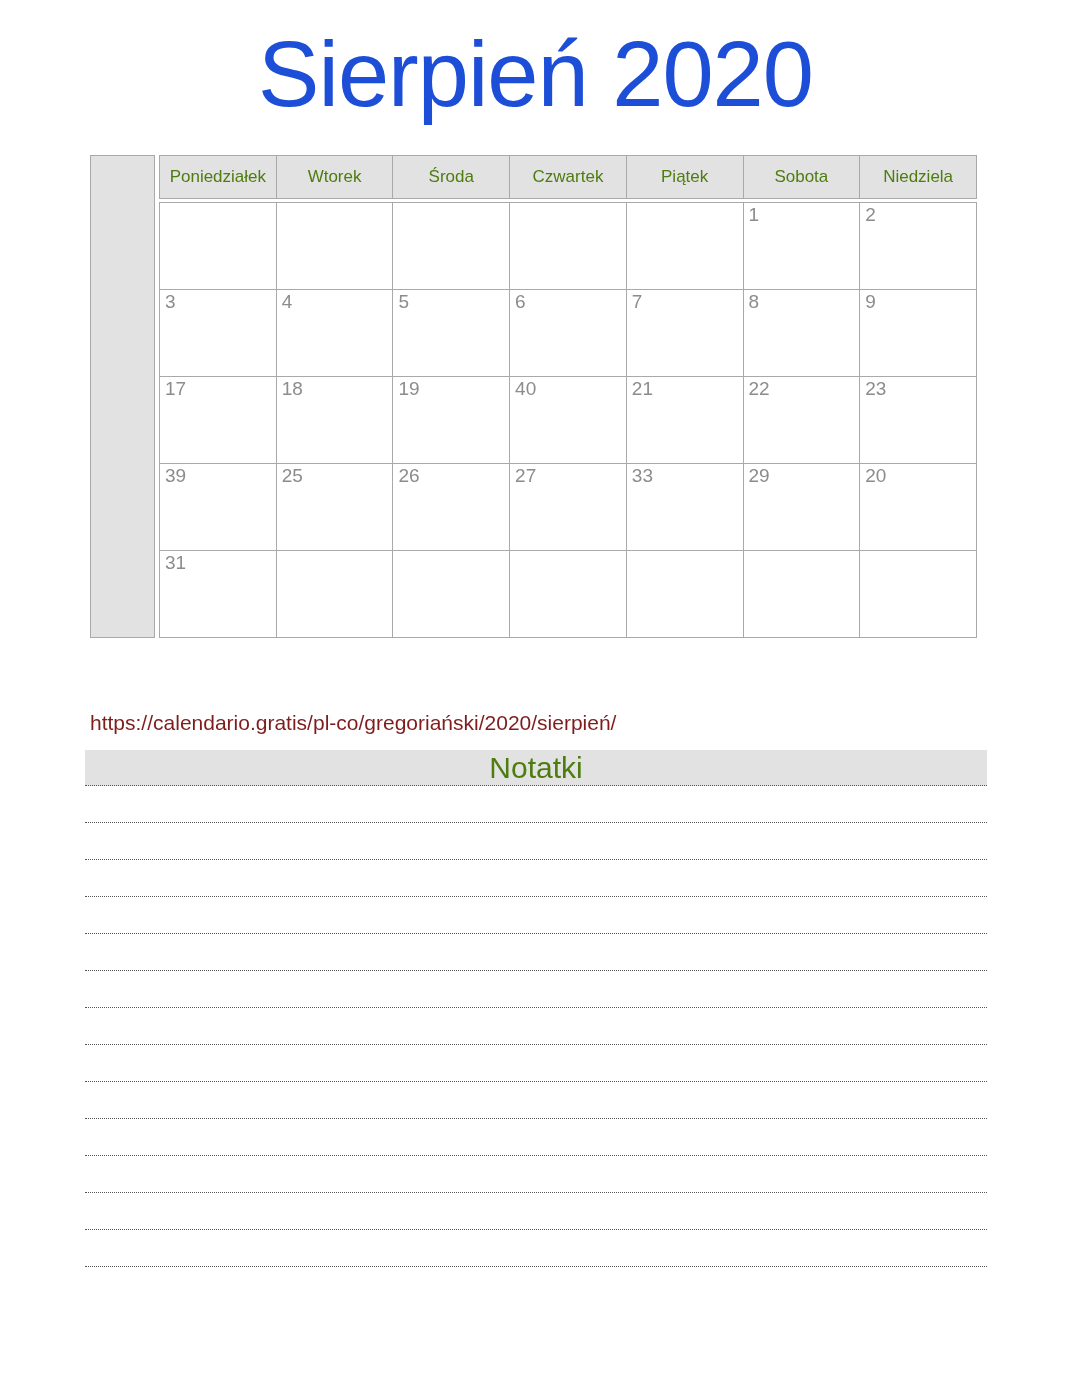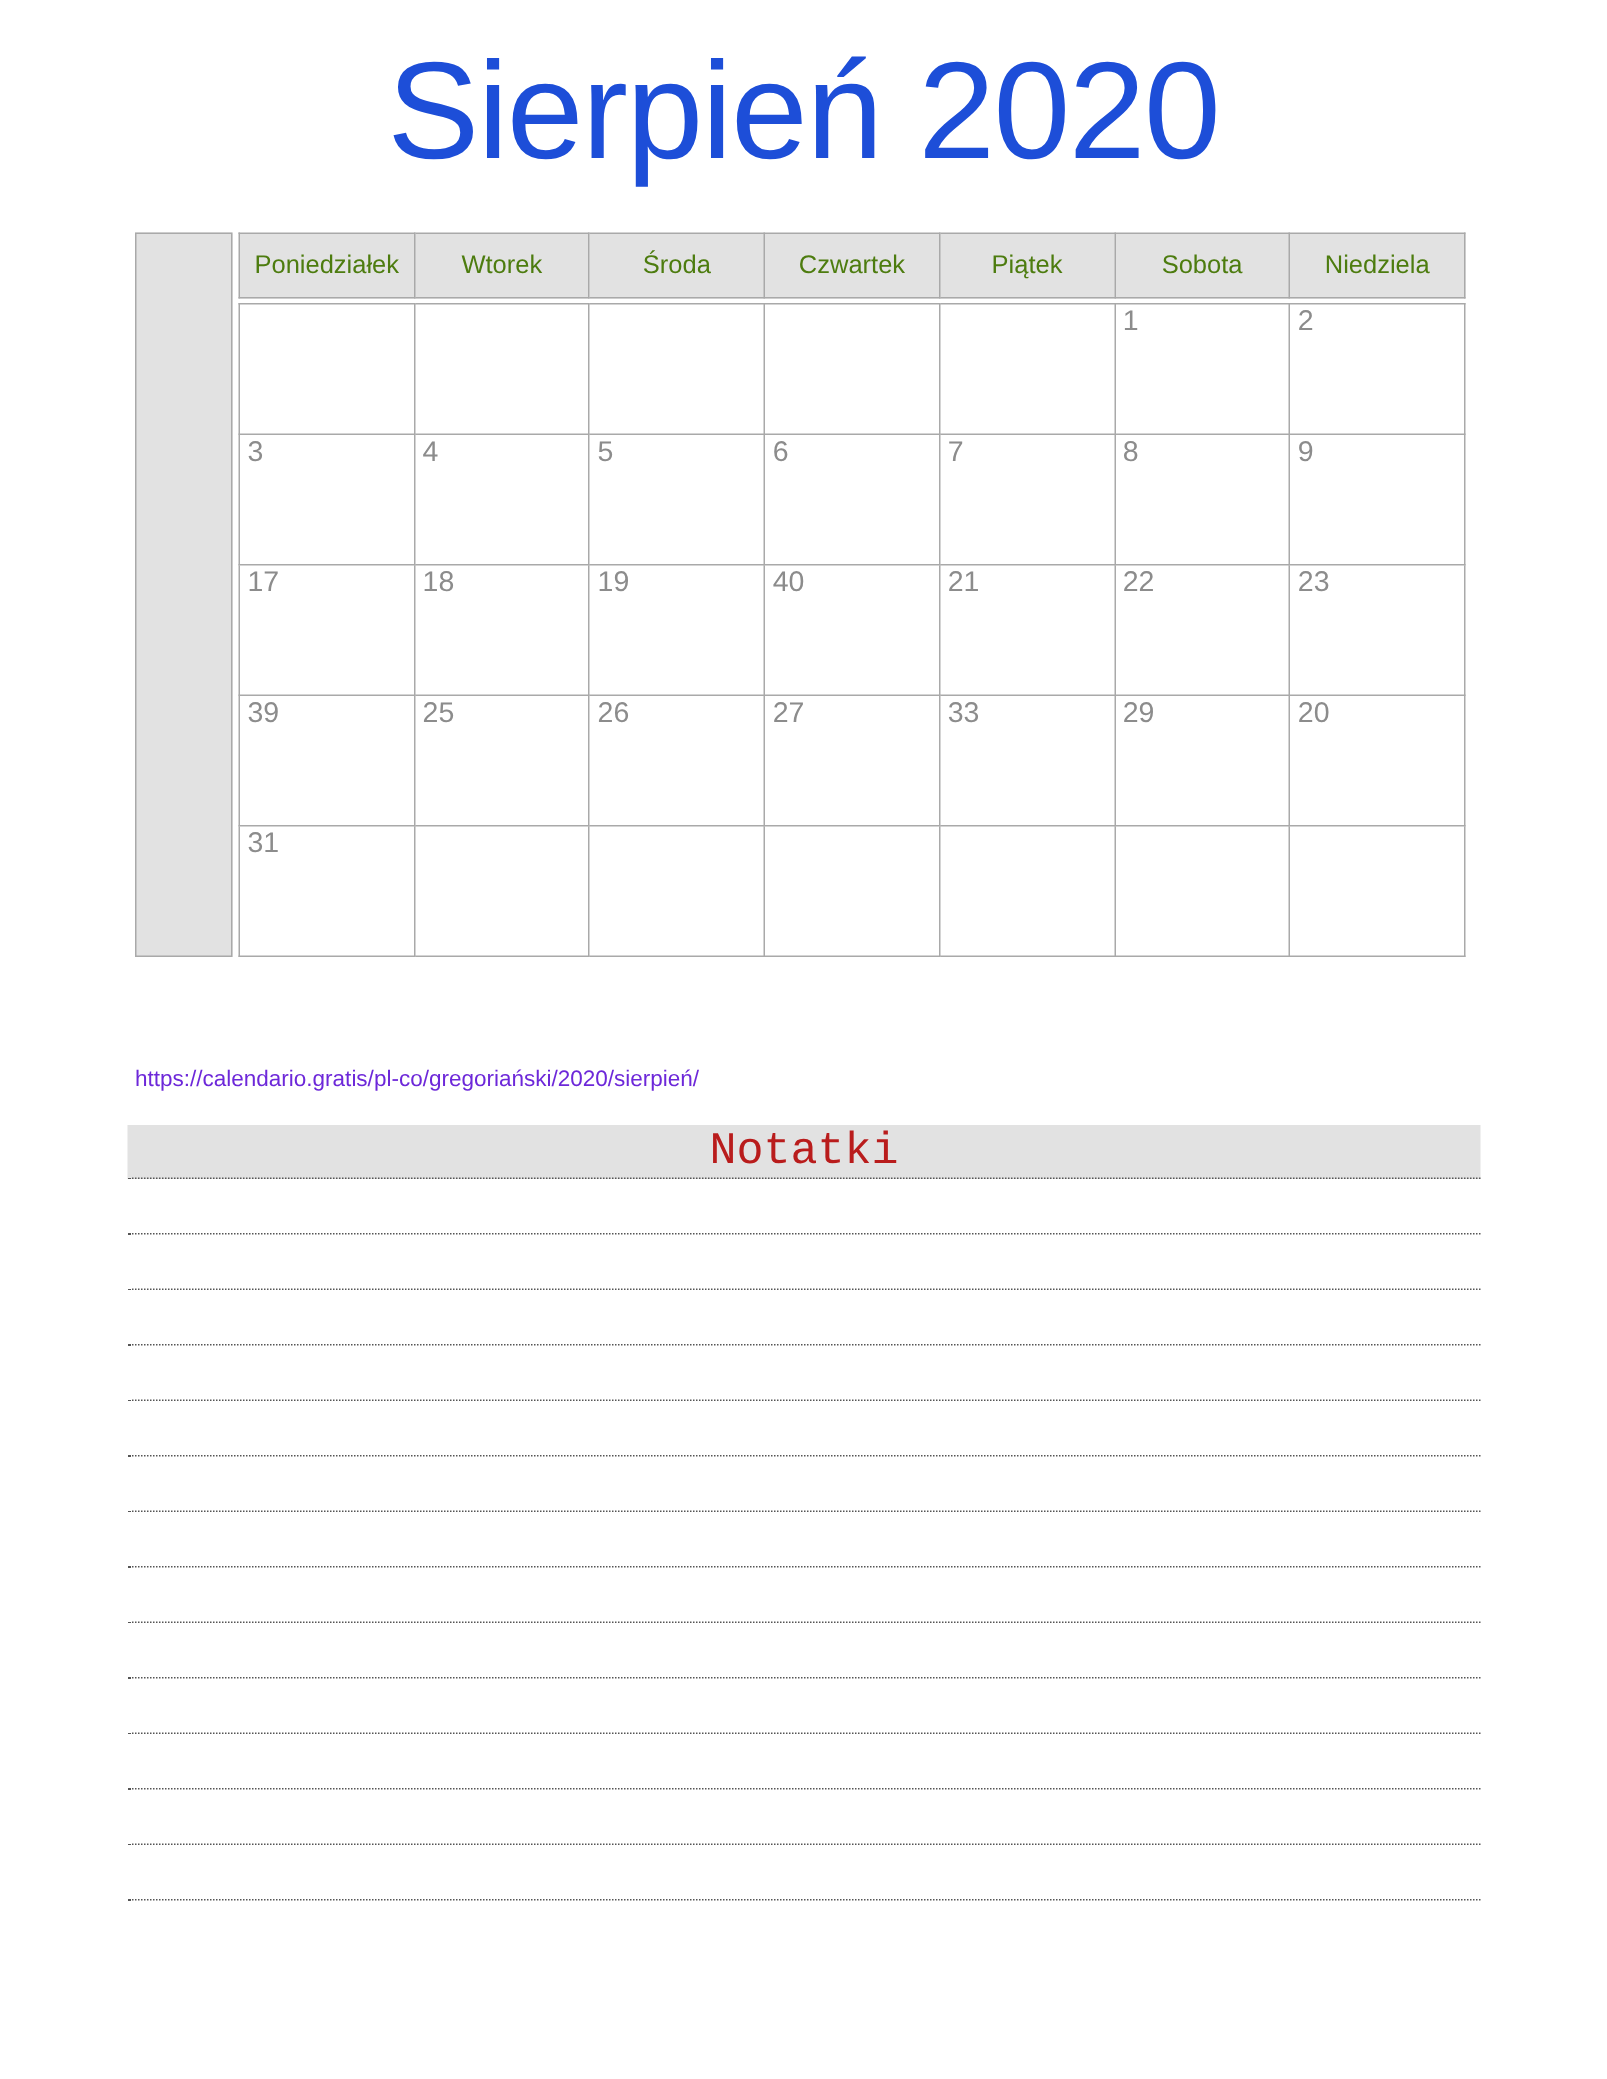--- a/index.html
+++ b/index.html
@@ -73,39 +73,38 @@
   .day-num {
     font-size: 19px;
     color: var(--date-text, #8c8c8c);
     line-height: 1.1;
   }
   
   .source-url {
     position: absolute;
     left: 90px;
     top: 711px;
-    font-size: 15px;
-    color: #6d28d9;
+    font-size: 21px;
+    color: #7f1d1d;
   }
   
   .notes {
     position: absolute;
     left: 85px;
     top: 750px;
     width: 902px;
   }
   .notes-header {
     height: 35px;
     background: var(--header-bg, #e2e2e2);
     border-bottom: 1px dotted var(--notes-line, #555555);
     text-align: center;
     font-size: 30px;
-    color: #b91c1c;
+    color: #4d7c0f;
     line-height: 36px;
-    font-family: Liberation Mono, monospace;
   }
   .note-line {
     height: 36px;
     border-bottom: 1px dotted var(--notes-line, #555555);
   }
 </style>
 </head>
 <body>
 
 <div class="page">

